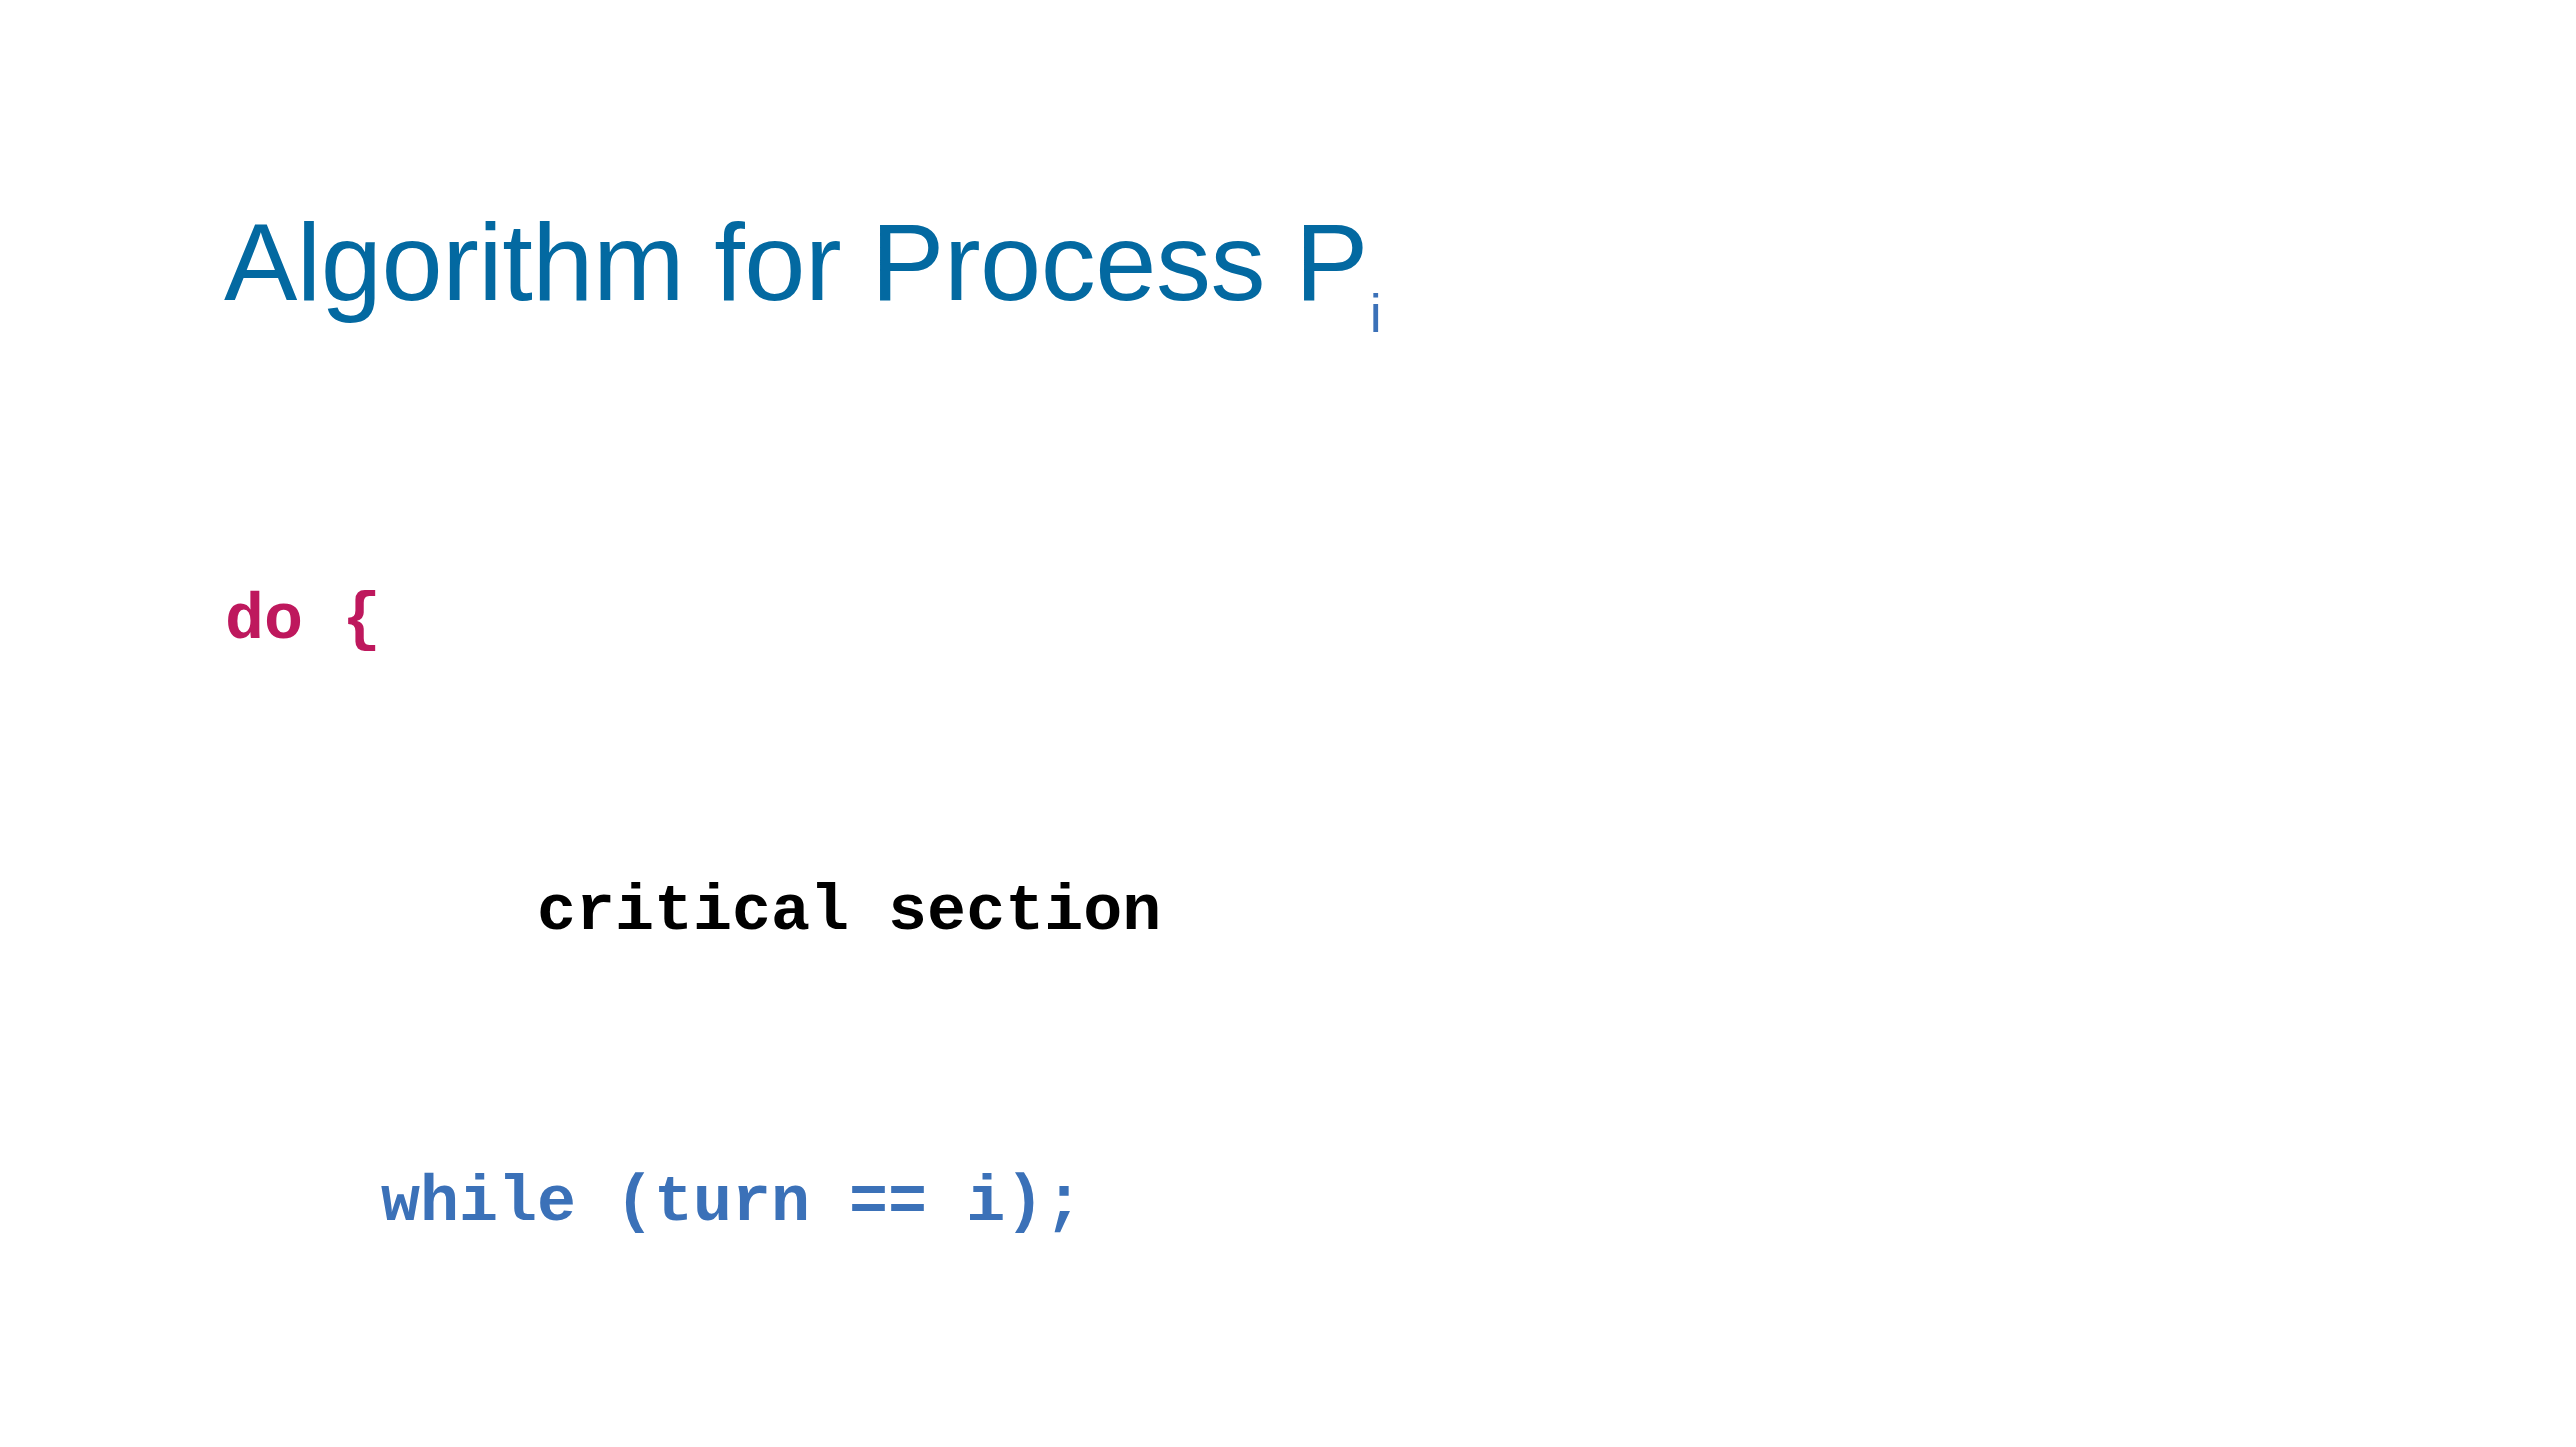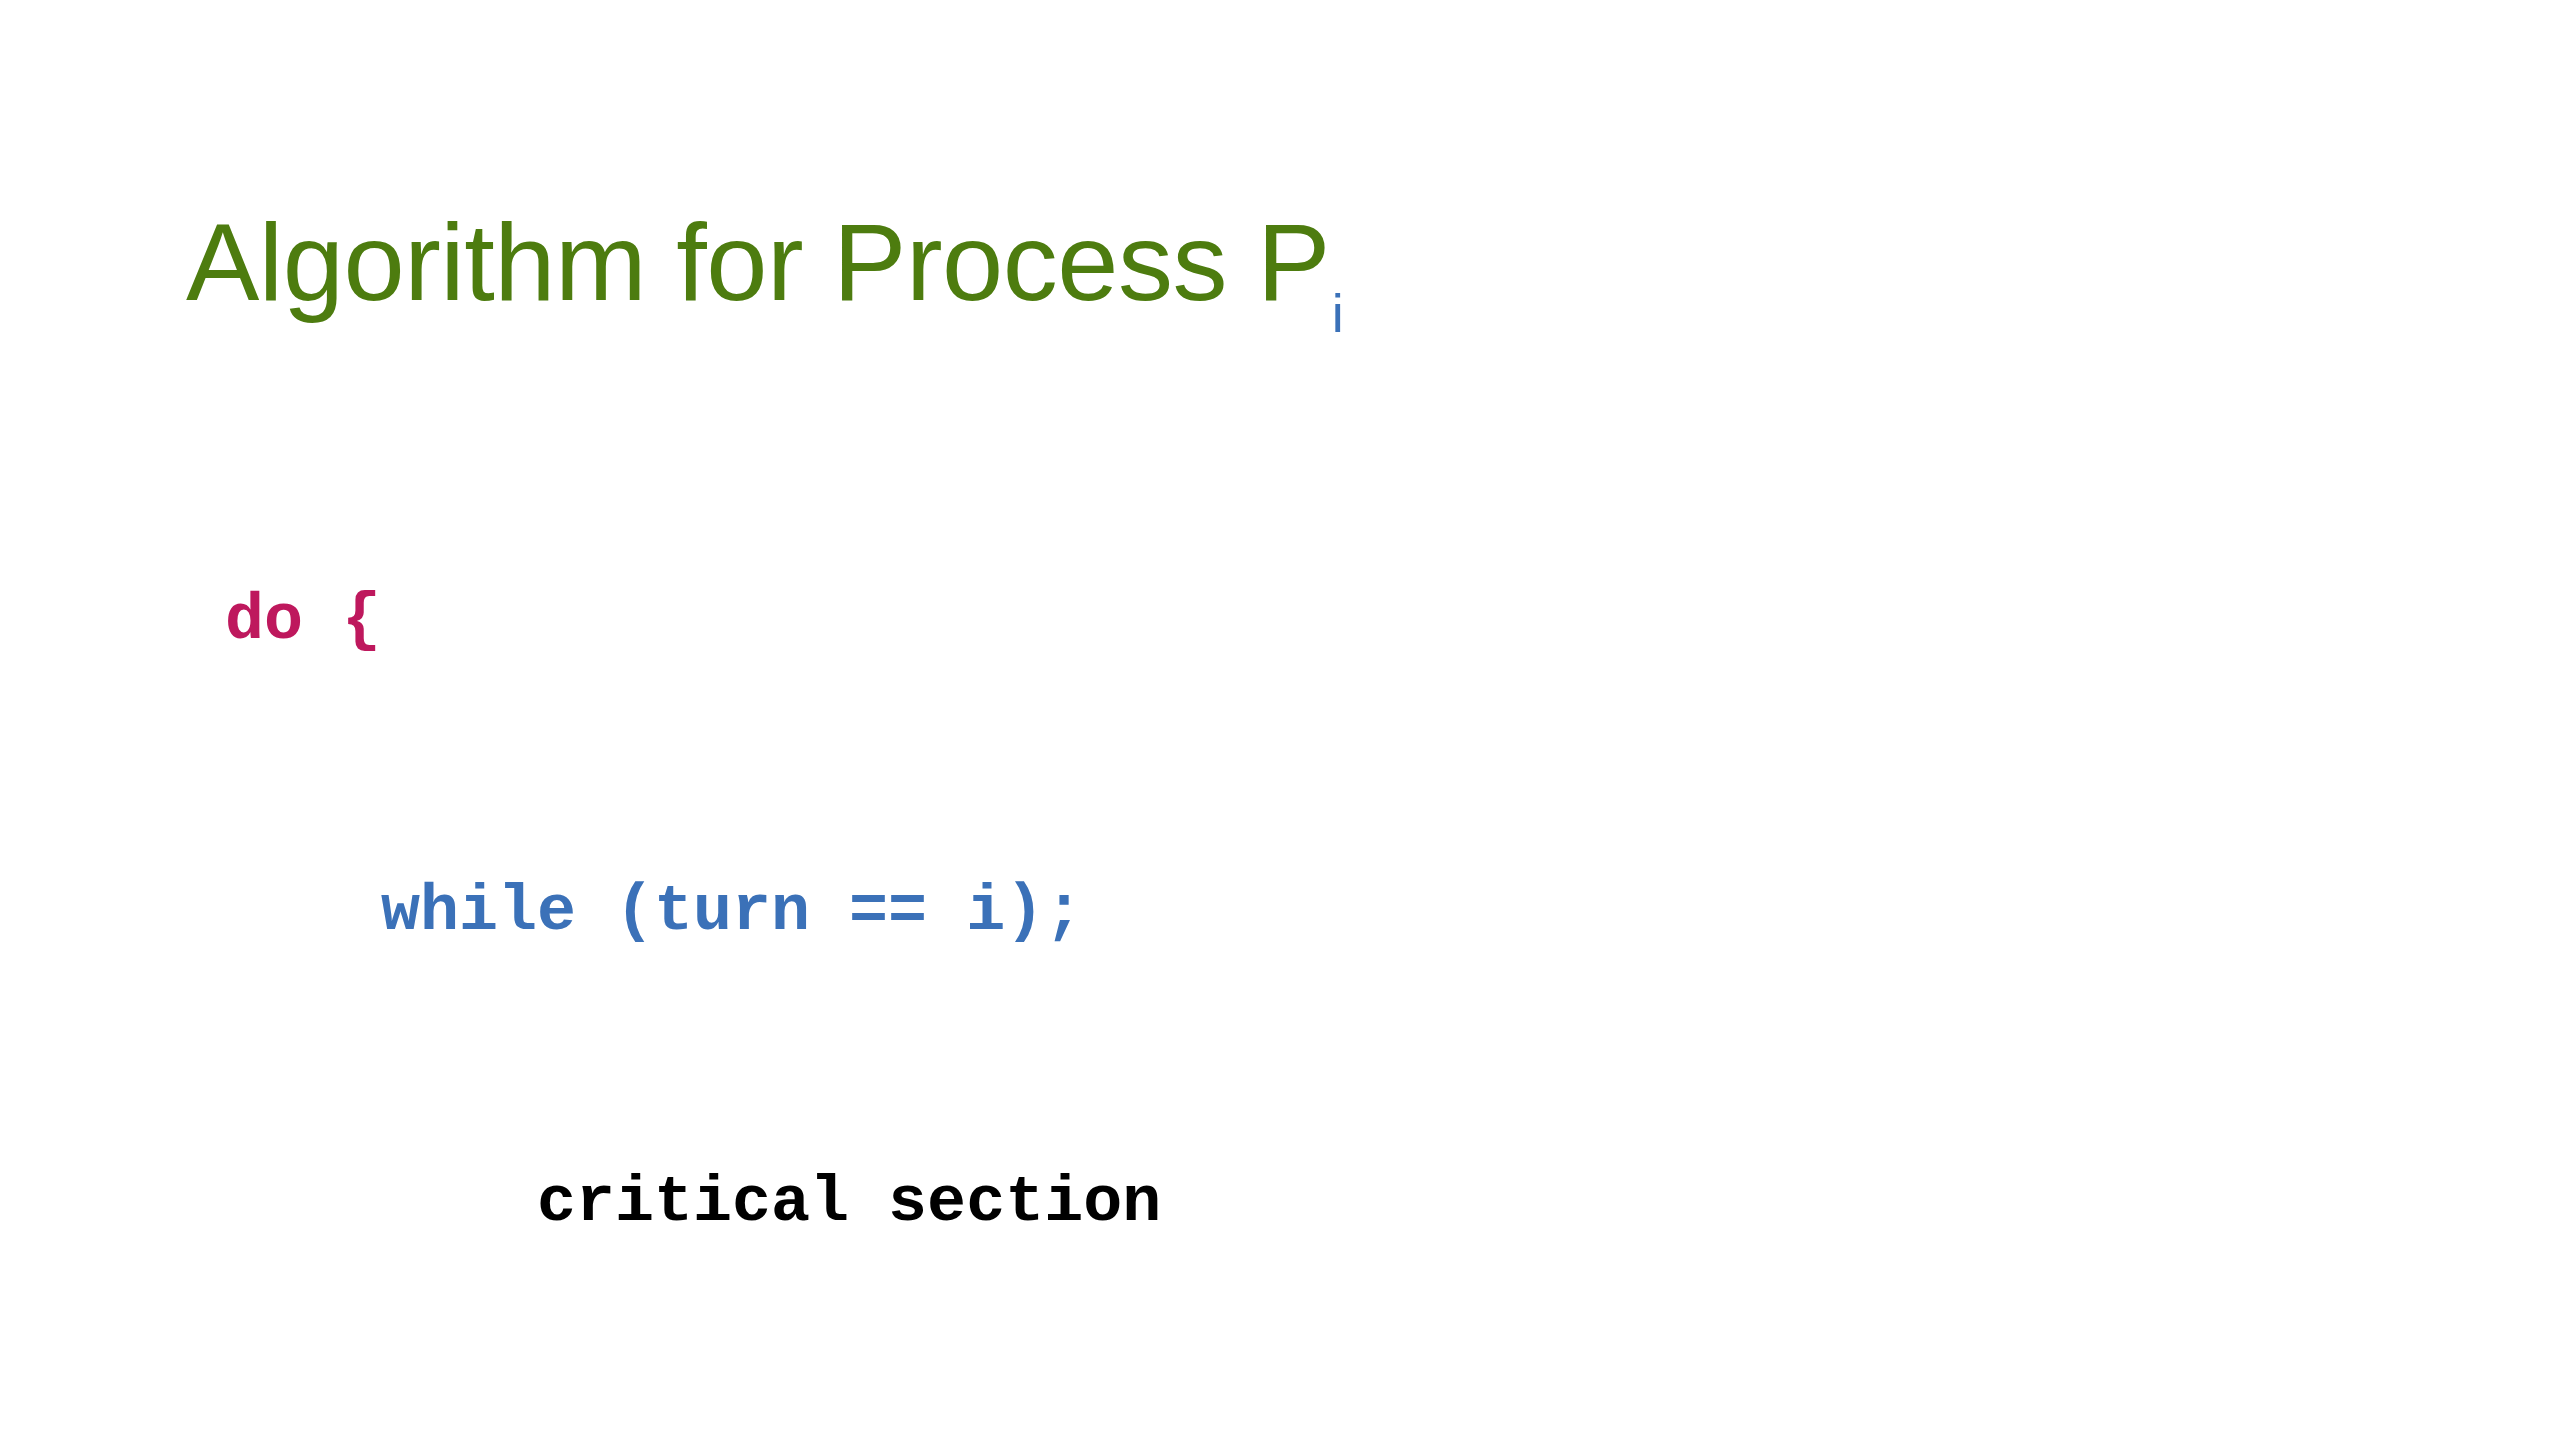--- a/index.html
+++ b/index.html
@@ -71,26 +71,26 @@
   }
   .code-line.black { color: #000000; }
   .code-line.blue  { color: #3b71b8; }
 </style>
 </head>
 <body>
 
 <div class="slide" style="background: rgb(255, 255, 255);">
 
   <h1 class="slide-title">
-    <span class="title-main" style="color: #4d7c0f;">Algorithm for Process P</span><span class="title-sub" style="color: rgb(59, 113, 184);">i</span>
+    <span class="title-main" style="color: #0369a1; margin-left: 38px;">Algorithm for Process P</span><span class="title-sub" style="color: rgb(59, 113, 184);">i</span>
   </h1>
 
   <div class="code-block">
     <span class="code-line black" style="color: #be185d;"> do {</span>
+    <span class="code-line black" style="color: rgb(0, 0, 0);">         critical section</span>
     <span class="code-line blue" style="color: rgb(59, 113, 184);">     while (turn == i);</span>
-    <span class="code-line black" style="color: rgb(0, 0, 0);">         critical section</span>
     <span class="code-line blue" style="color: rgb(59, 113, 184);">     turn = j;</span>
     
     
   </div>
 
 </div>
 
 
 </body></html>

